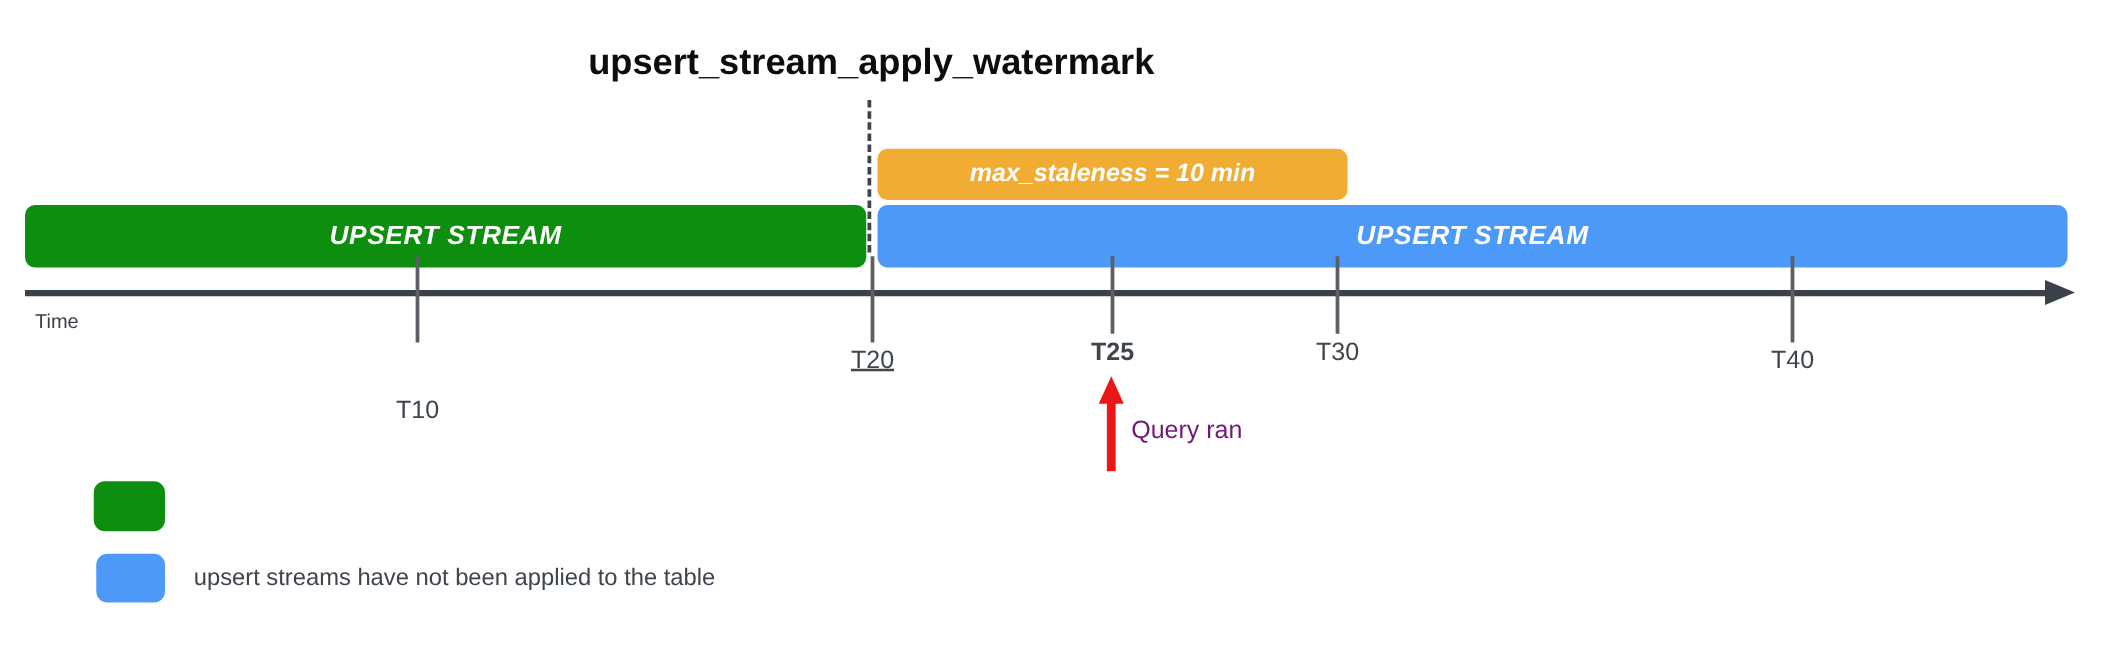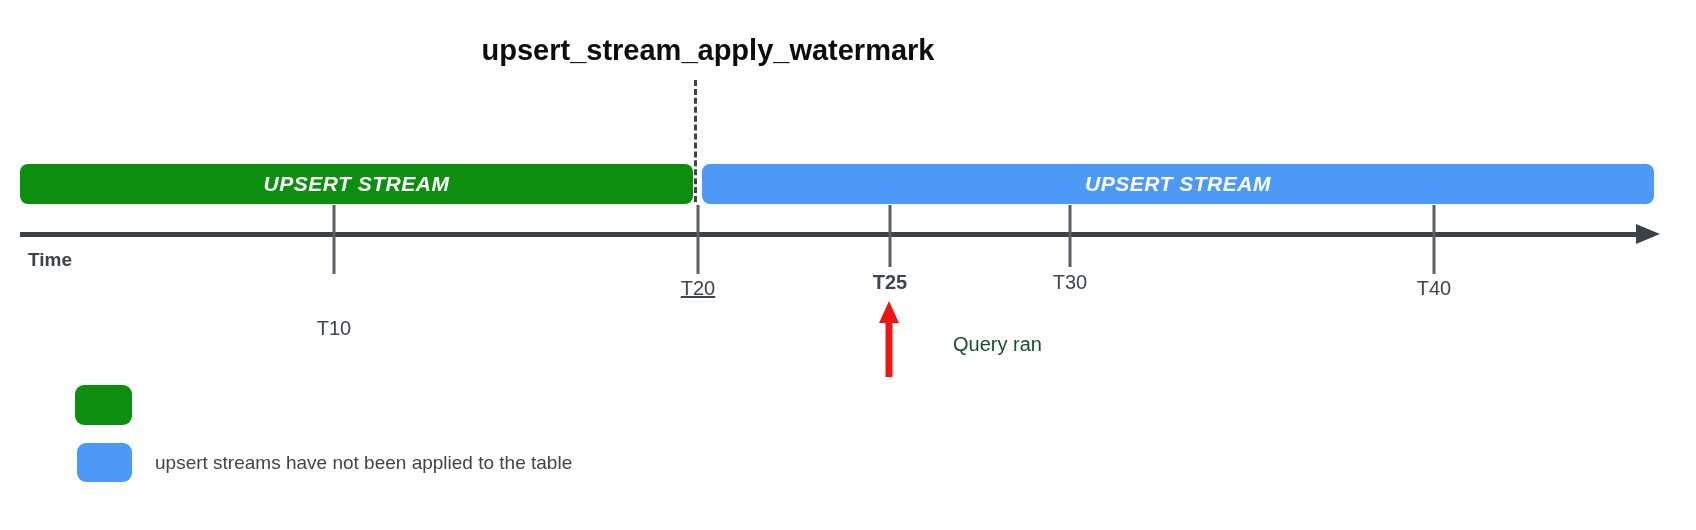--- a/index.html
+++ b/index.html
@@ -6,82 +6,85 @@
   #canvas{
     position:relative;
     width:1696px;height:530px;
     background:#ffffff;
     font-family:"Liberation Sans", sans-serif;
     overflow:hidden;
   }
   
   .title{
     position:absolute;left:697px;top:34px;transform:translateX(-50%);
-    font-size:29px;font-weight:700;color:#0d0d0d;white-space:nowrap;margin-left:11px;
+    font-size:29px;font-weight:700;color:#0d0d0d;white-space:nowrap;
   }
   
   .watermark-line{
     position:absolute;left:694px;top:80px;height:122px;width:0;
     border-left:3px dashed #3f444b;
   }
   
   .bar{
-    position:absolute;height:40px;border-radius:8px;
+    position:absolute;height:50px;border-radius:8px;
     display:flex;align-items:center;justify-content:center;
     color:#ffffff;font-weight:700;font-style:italic;
     white-space:nowrap;
   }
   .bar-staleness{left:702px;top:119px;width:376px;height:41px;background:#F0AC33;font-size:20px;}
   .bar-applied{left:20px;top:164px;width:673px;background:#0E8E0E;font-size:21px;letter-spacing:.5px;}
   .bar-notapplied{left:702px;top:164px;width:952px;background:#4C99F7;font-size:21px;letter-spacing:.5px;}
   
   .axis-line{position:absolute;left:20px;top:232px;width:1618px;height:5px;background:#3a414b;}
   .axis-arrowhead{
     position:absolute;left:1636px;top:224px;width:0;height:0;
     border-left:24px solid #3a414b;border-top:10px solid transparent;border-bottom:10px solid transparent;
   }
-  .axis-label{position:absolute;left:28px;top:249px;font-size:19px;color:#3c424a;font-weight:bold;}
+  .axis-label{position:absolute;left:28px;top:249px;font-size:16px;color:#3c424a;}
   
   .tick{position:absolute;top:205px;width:3px;background:#5b6066;transform:translateX(-50%);}
   .tick.tall{height:69px;}
   .tick.short{height:62px;}
   .tick-label{
     position:absolute;transform:translateX(-50%);
     font-size:20px;color:#3f454c;white-space:nowrap;
   }
   .tick-label.low{top:277px;}
   .tick-label.high{top:271px;}
   
   .query-arrow-head{
     position:absolute;left:889px;top:301px;transform:translateX(-50%);
     width:0;height:0;
     border-bottom:22px solid #EB1616;border-left:10px solid transparent;border-right:10px solid transparent;
   }
   .query-arrow-shaft{
     position:absolute;left:889px;top:321px;transform:translateX(-50%);
     width:7px;height:56px;background:#EB1616;
   }
-  .query-label{position:absolute;left:905px;top:333px;font-size:20px;color:#14532d;white-space:nowrap;margin-left:48px;}
+  .query-label{position:absolute;left:905px;top:333px;font-size:20px;color:#701a75;white-space:nowrap;}
   
   .legend-swatch{position:absolute;border-radius:9px;}
   .swatch-green{left:75px;top:385px;width:57px;height:40px;background:#0E8E0E;}
   .swatch-blue{left:77px;top:443px;width:55px;height:39px;background:#4C99F7;}
   .legend-label{position:absolute;font-size:19px;color:#3f454c;white-space:nowrap;}
   .legend-label-1{left:153px;top:393px;}
   .legend-label-2{left:155px;top:452px;}
 </style>
 </head>
 <body>
 
 <div id="canvas">
 
   <div class="title">upsert_stream_apply_watermark</div>
 
   <div class="watermark-line"></div>
 
+  <div class="bar bar-staleness">
+    <span>max_staleness = 10 min</span>
+  </div>
 
   <div class="bar bar-applied">
     <span>UPSERT STREAM</span>
   </div>
 
   <div class="bar bar-notapplied">
     <span>UPSERT STREAM</span>
   </div>
 
   <div class="axis-line"></div>

